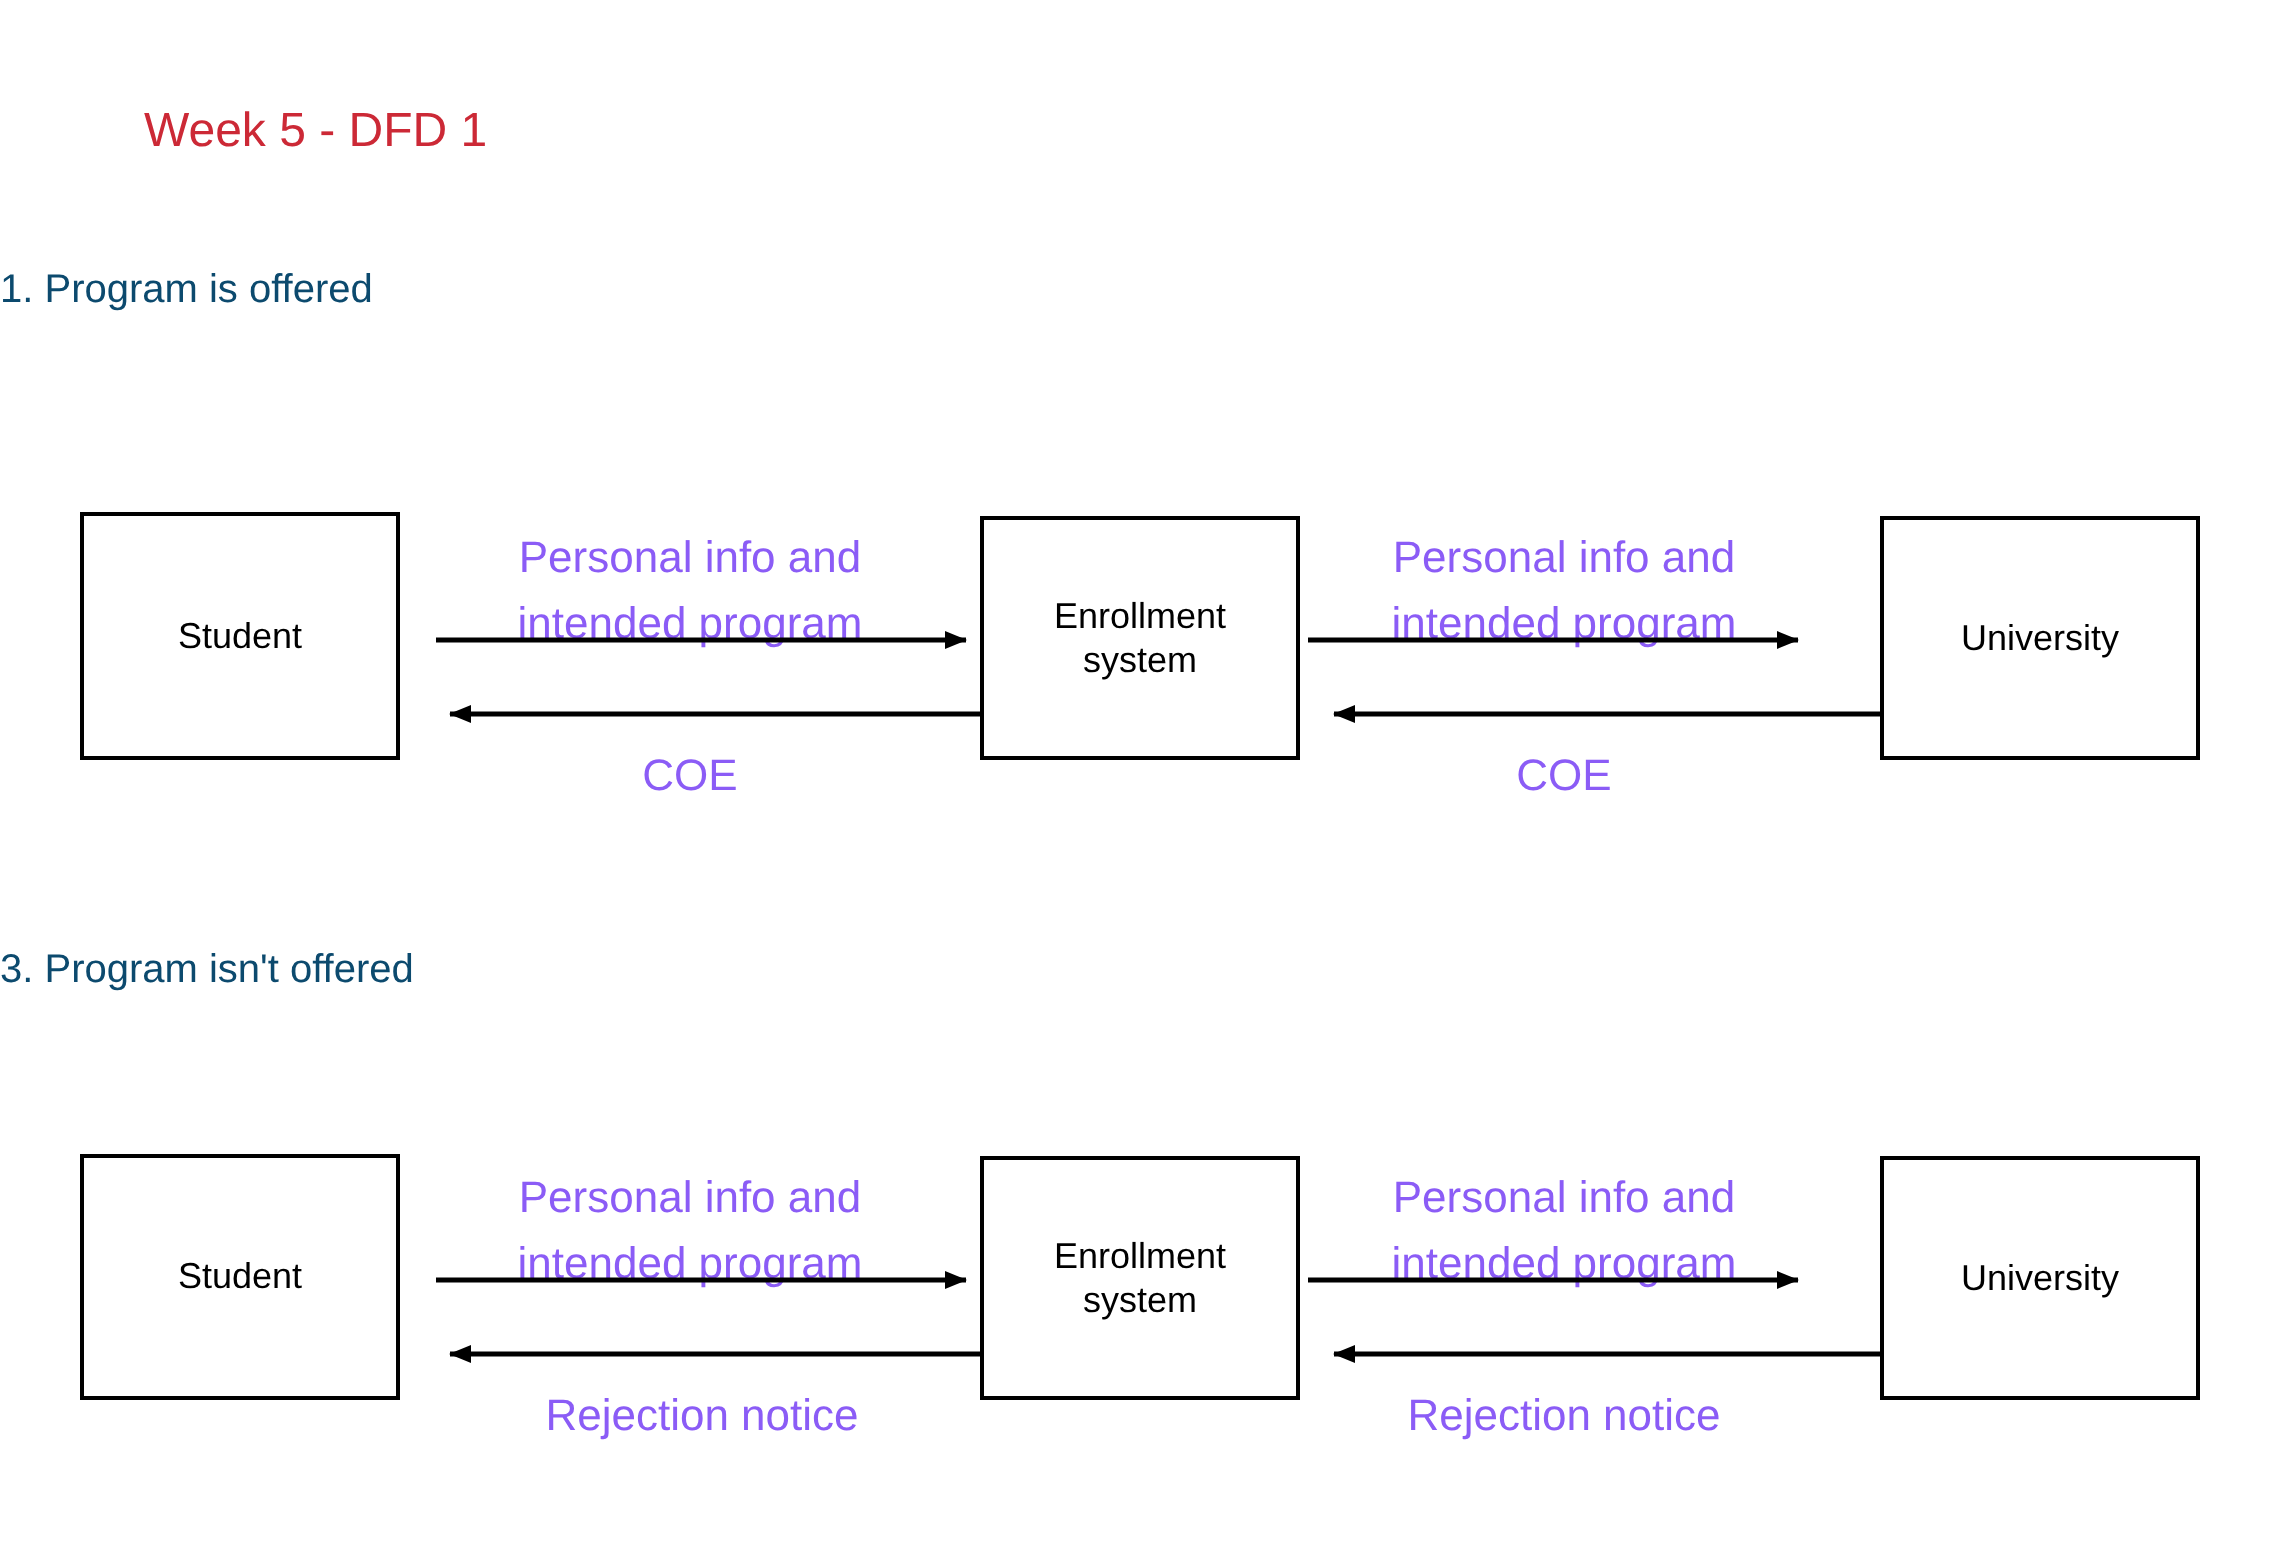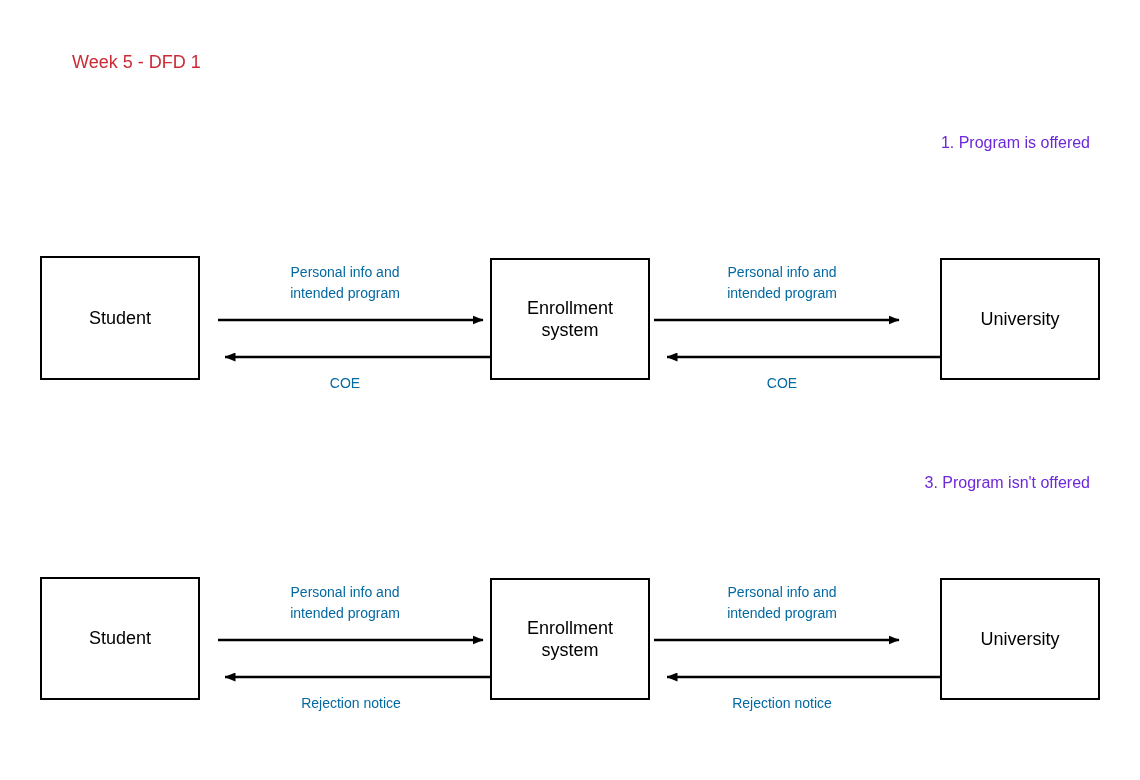--- a/index.html
+++ b/index.html
@@ -12,30 +12,30 @@
     height: 780px;
     position: relative;
     font-family: "Liberation Sans", sans-serif;
     color: #000000;
     overflow: hidden;
   }
   #page-title {
     position: absolute;
     left: 72px;
     top: 52px;
-    font-size: 18px;
+    font-size: 24px;
     color: #cc2936;
     white-space: nowrap;
   }
   .section-heading {
     position: absolute;
-    font-size: 16px;
-    color: #6d28d9;
+    font-size: 20px;
+    color: #0c4a6e;
     white-space: nowrap;
-    text-align: right;
+    text-align: left;
   }
   #heading-1 { left: 0; top: 134px; width: 1090px; }
   #heading-2 { left: 0; top: 474px; width: 1090px; }
 
   .entity-box {
     position: absolute;
     border: 2.6px solid #000000;
     background: #ffffff;
     box-sizing: border-box;
     display: flex;
@@ -43,23 +43,23 @@
     justify-content: center;
     text-align: center;
     font-size: 18px;
     line-height: 1.25;
     color: #000000;
   }
   .entity-box .box-label { white-space: pre-line; }
 
   .flow-label {
     position: absolute;
-    font-size: 14px;
+    font-size: 22px;
     line-height: 1.5;
-    color: #0369a1;
+    color: #8b5cf6;
     text-align: center;
     white-space: pre-line;
   }
   .flow-label.single { line-height: 1.2; }
 
   svg.arrow-layer {
     position: absolute;
     left: 0;
     top: 0;
     width: 1140px;

